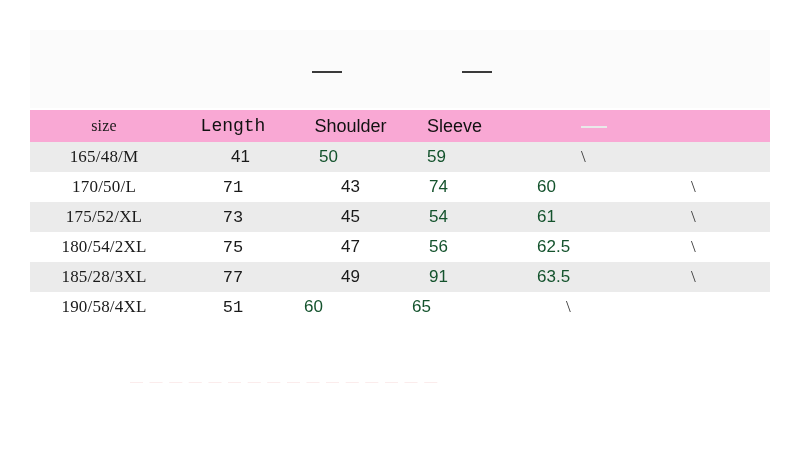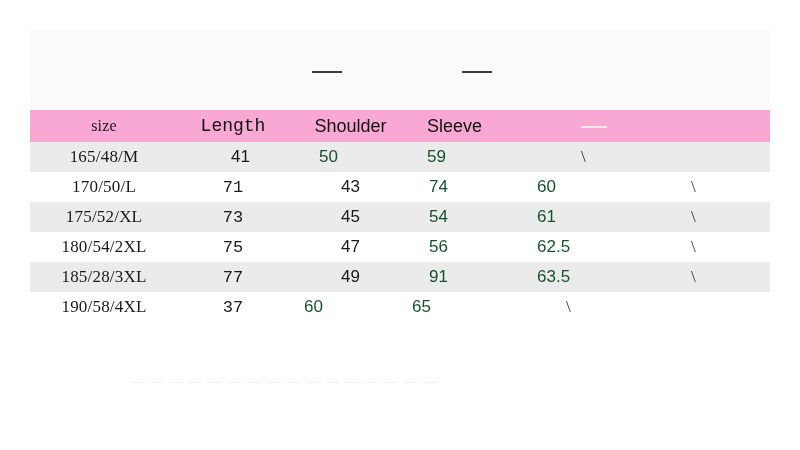--- a/index.html
+++ b/index.html
@@ -213,21 +213,21 @@
       <div class="c-size">185/28/3XL</div>
       <div class="c-len">77</div>
       <div class="c-sho">49</div>
       <div class="c-bus">91</div>
       <div class="c-sle">63.5</div>
       <div class="c-last">\</div>
     </div>
 
     <div class="row plain">
       <div class="c-size">190/58/4XL</div>
-      <div class="c-len">37</div>
+      <div class="c-len">51</div>
       <div class="c-bus">60</div>
       <div class="c-sle">65</div>
       <div class="c-last">\</div>
     </div>
 
   </div>
 
   <div class="bottom-band">
     <span class="ghost-text">— — — — — — — — — — — — — — — —</span>
   </div>

